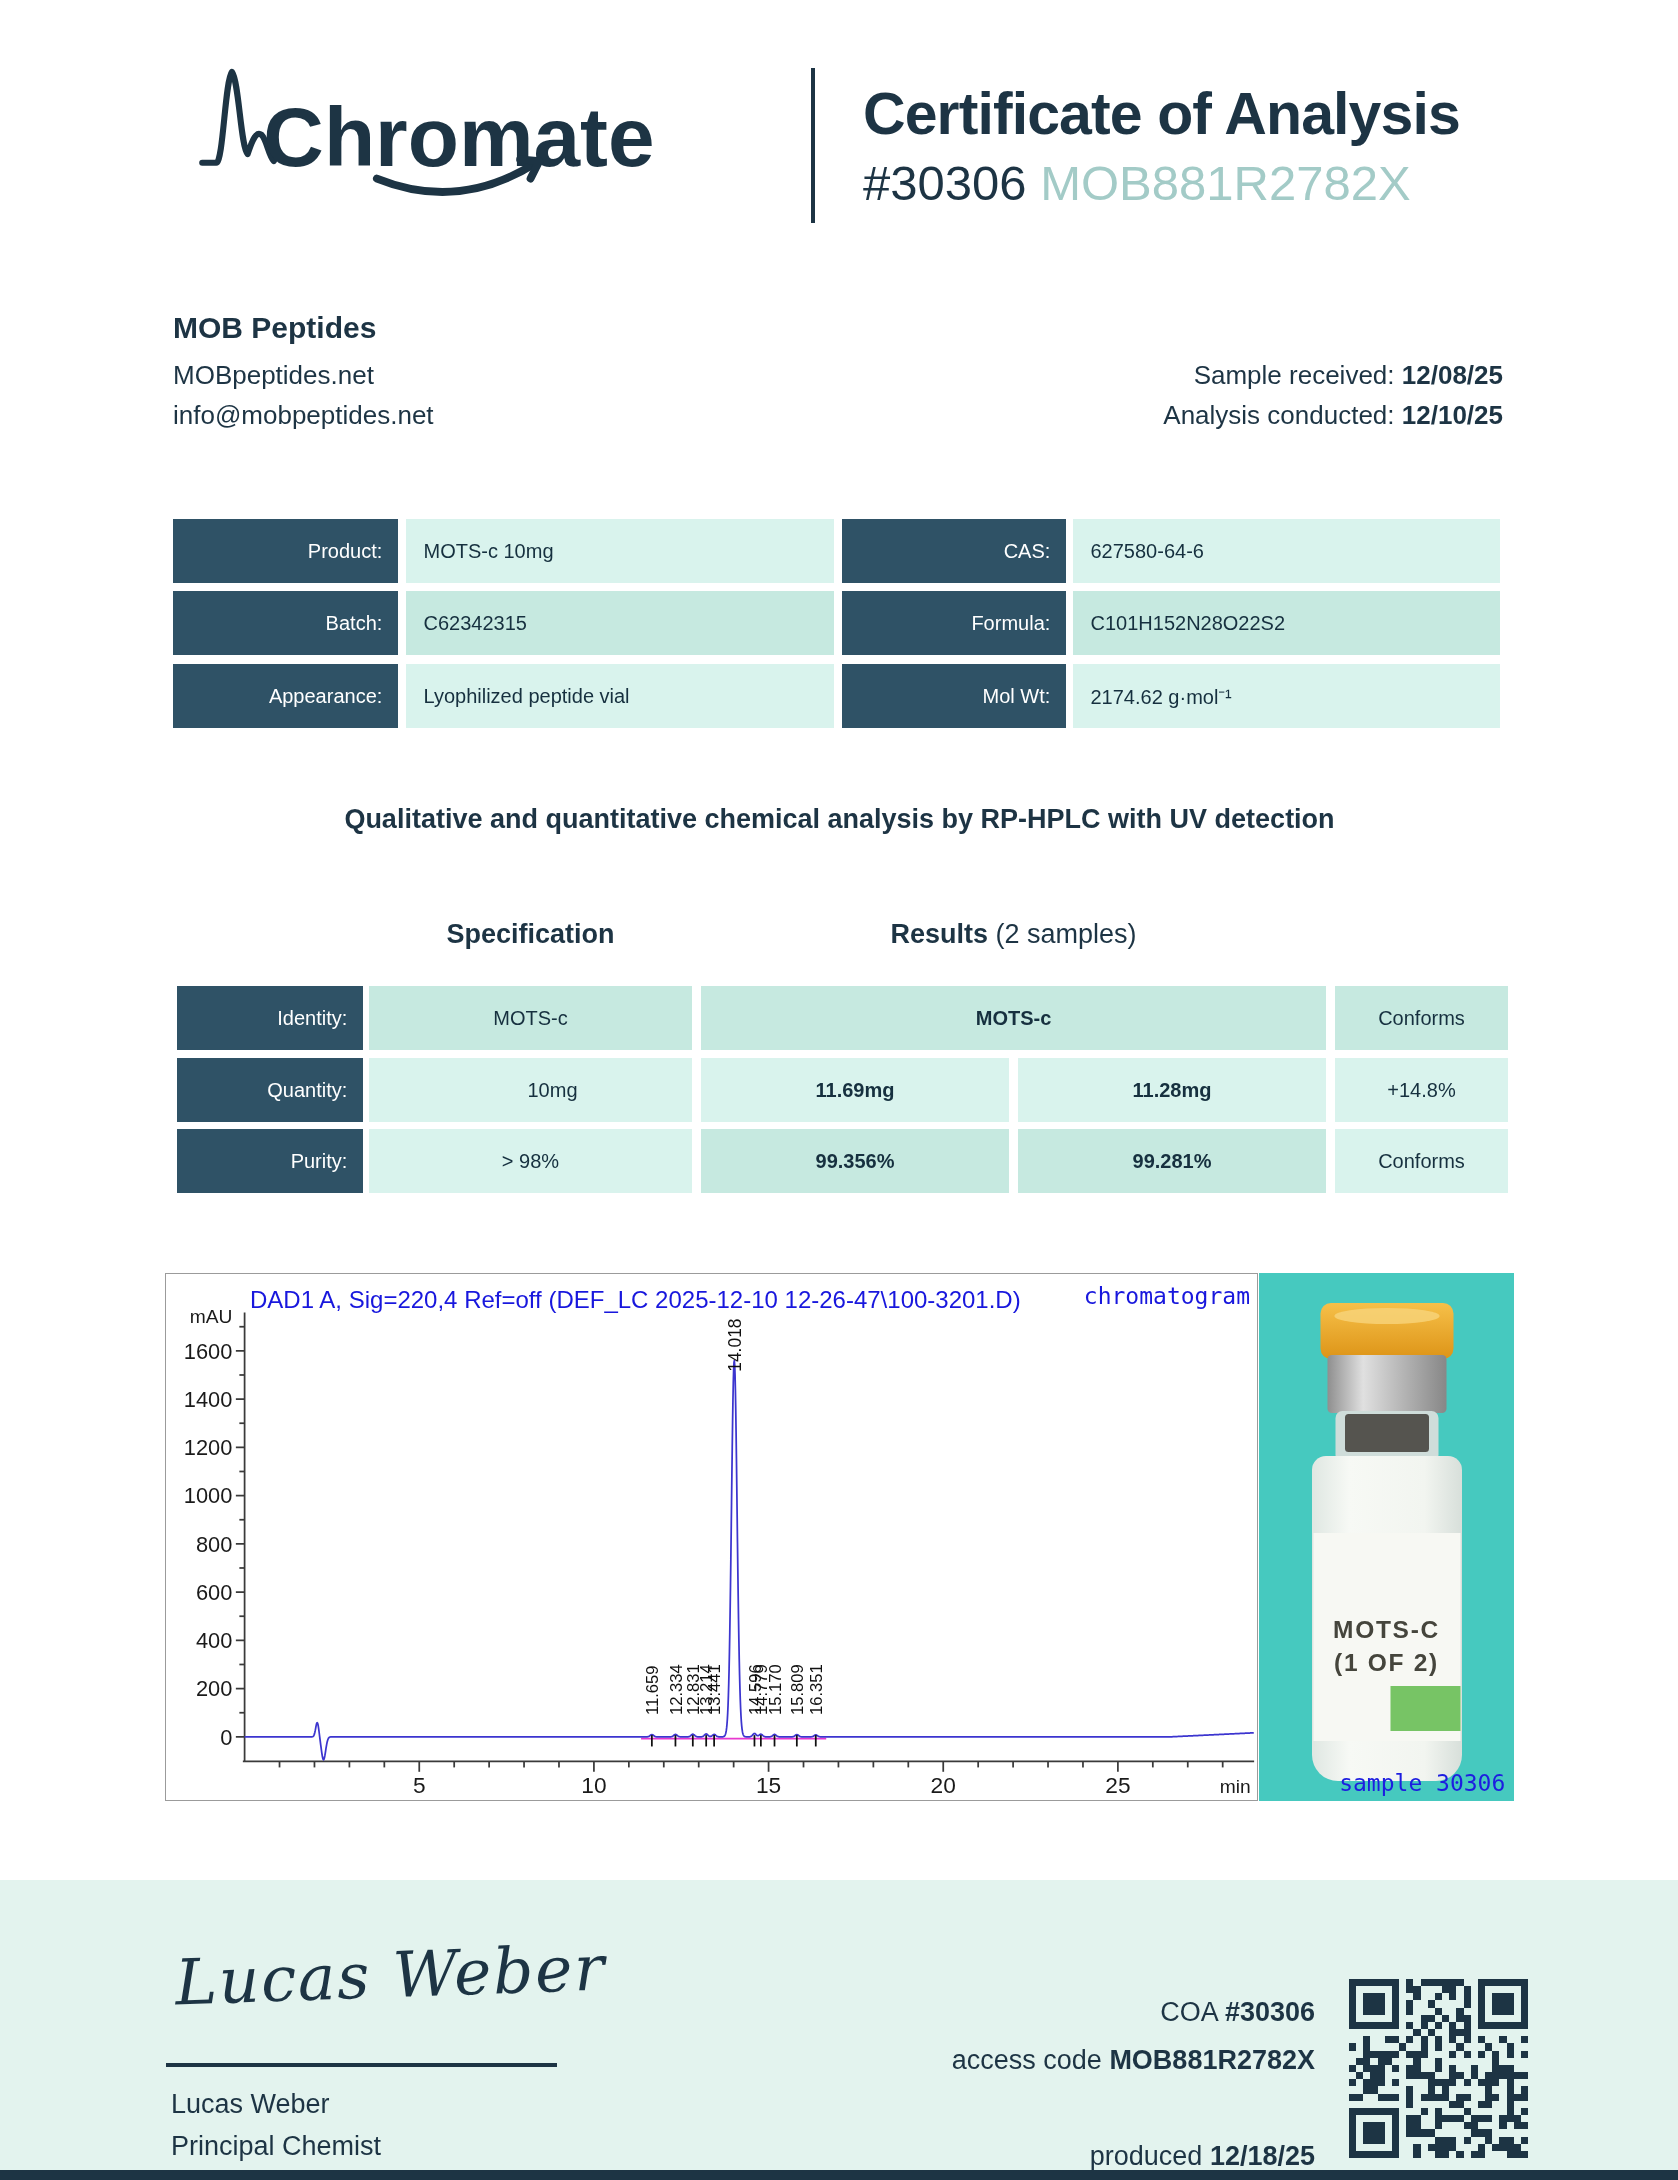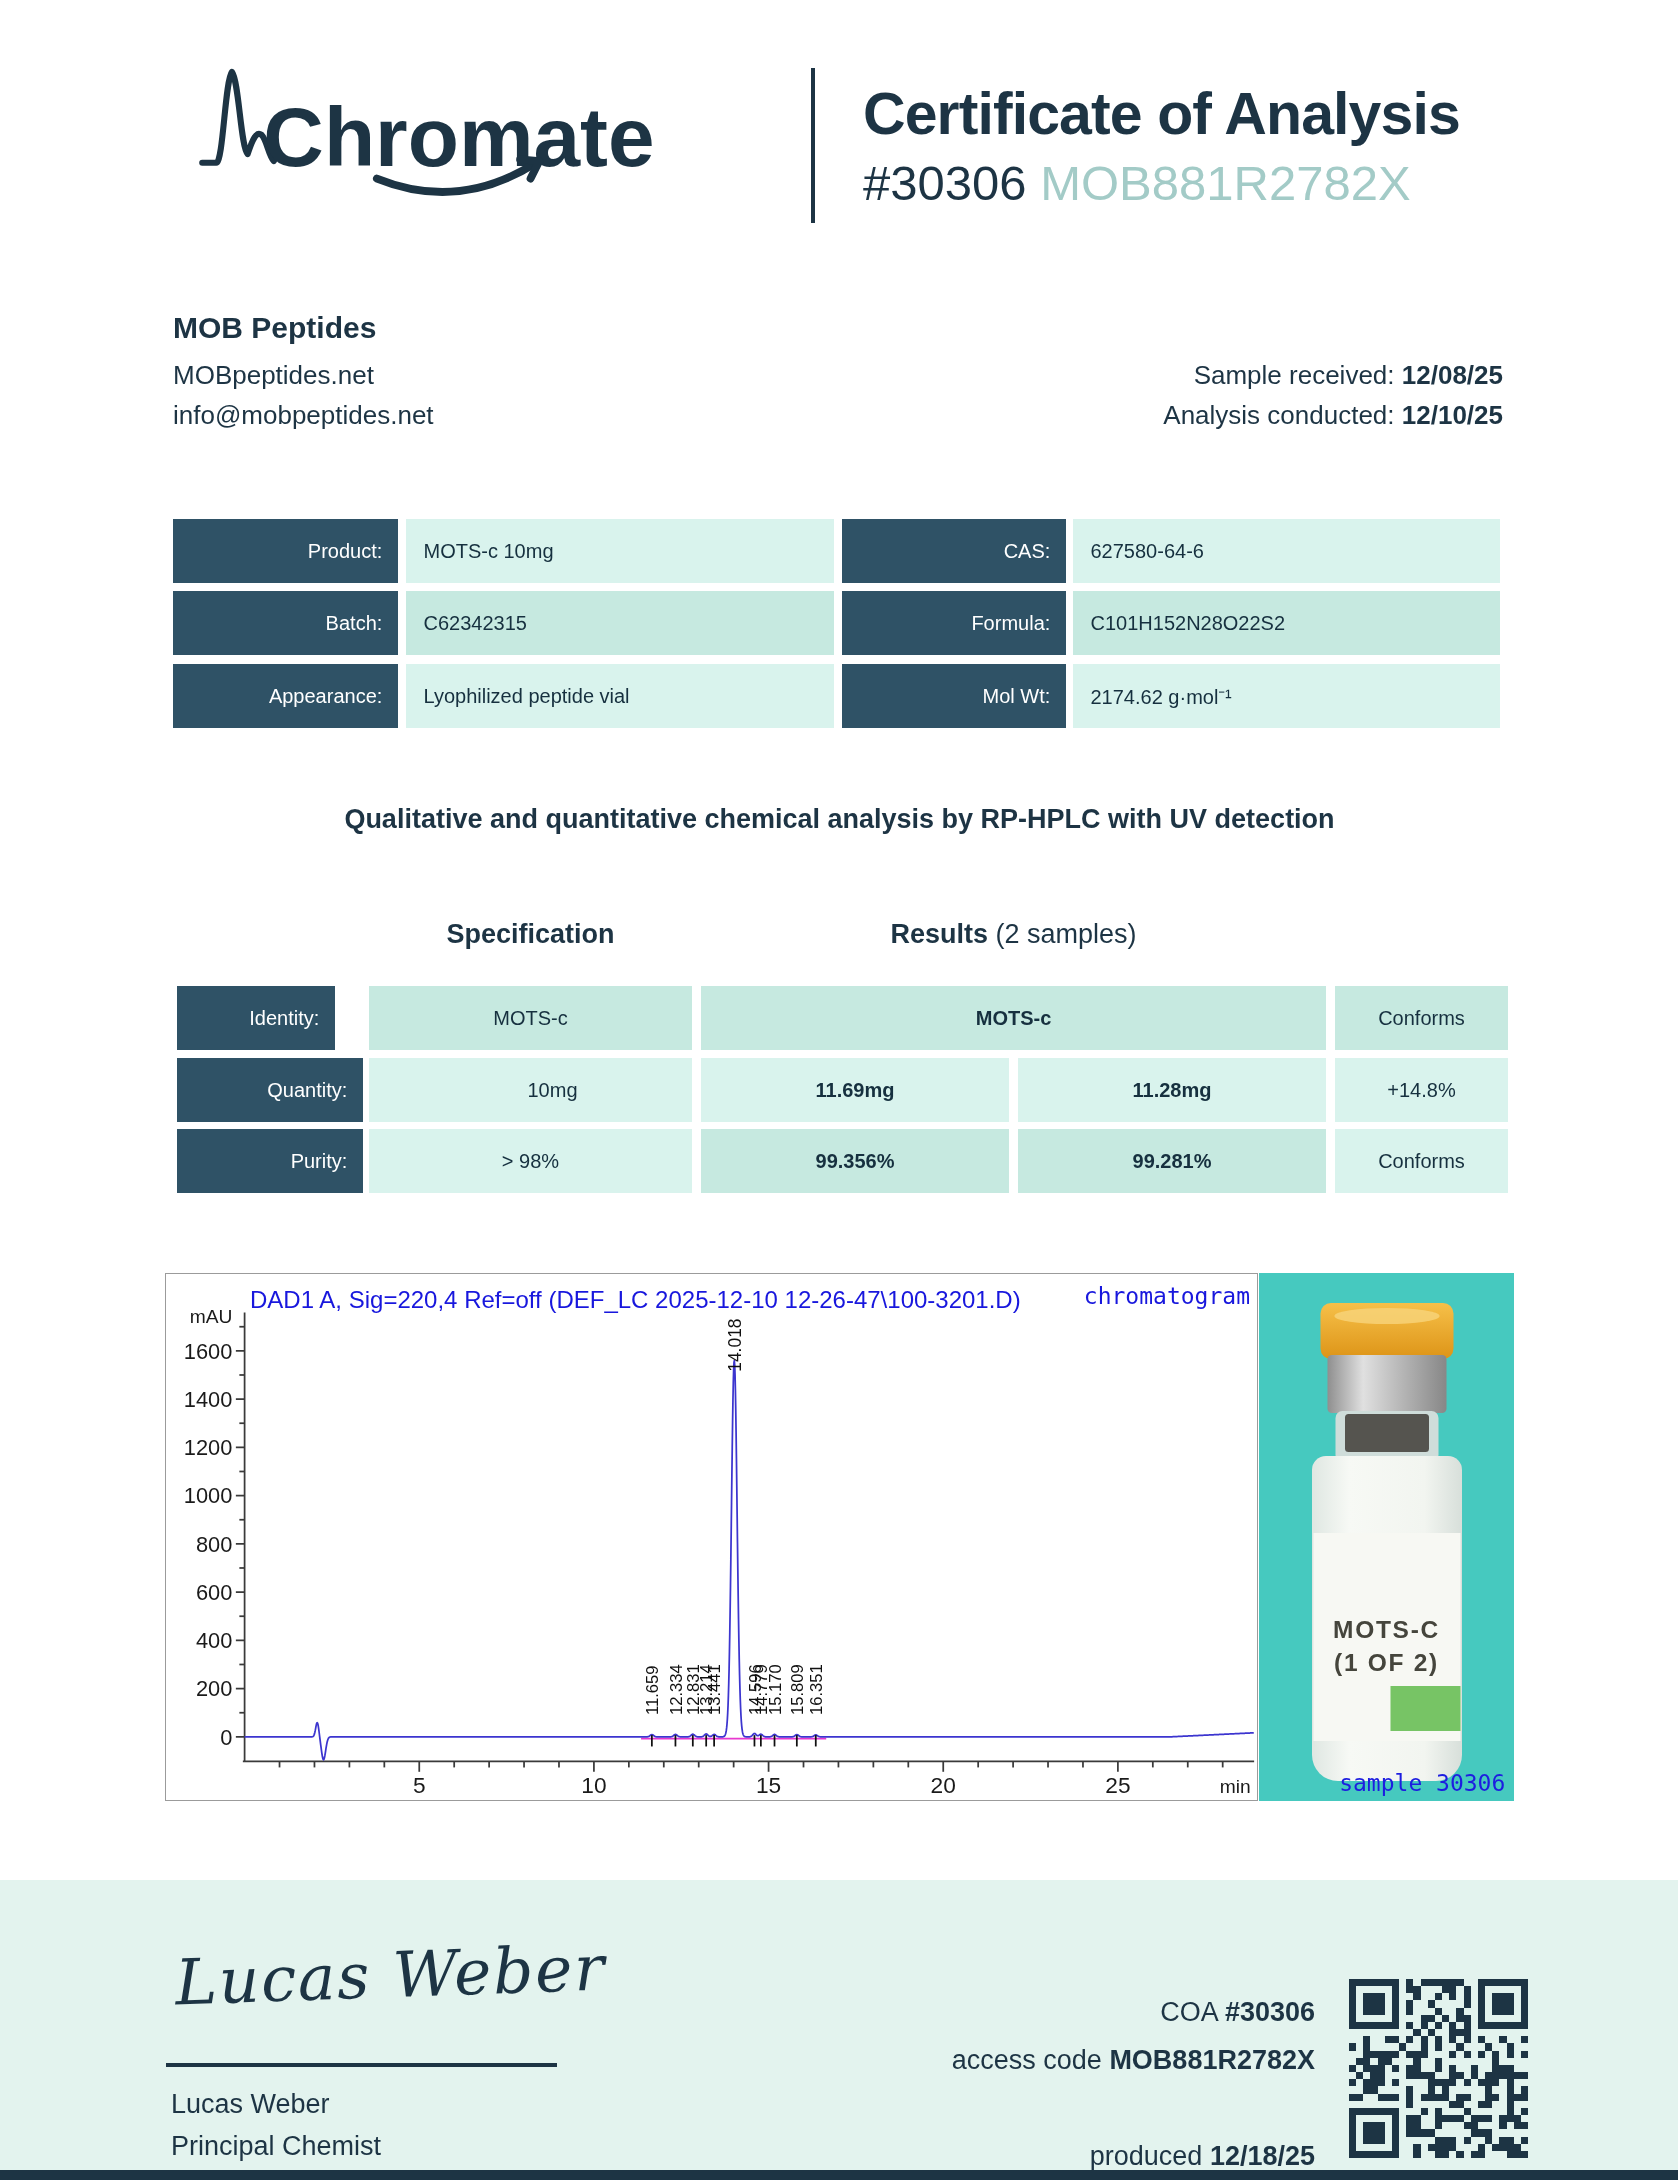--- a/index.html
+++ b/index.html
@@ -89,21 +89,21 @@
   <div class="abs cell cell-value shade-a" style="left:1073px;top:664px;width:427px;height:64px;">2174.62 g·mol⁻¹</div>
 
   <div class="abs note" style="left:0;top:804px;width:1679px;">Qualitative and quantitative chemical analysis by RP-HPLC with UV detection</div>
 
   <div class="abs th b" style="left:369px;top:919px;width:323px;">Specification</div>
   <div class="abs th" style="left:701px;top:919px;width:625px;">
     <span class="b">Results</span>
     <span>(2 samples)</span>
   </div>
 
-  <div class="abs cell cell-label" style="left:177px;top:986px;width:158px;height:64px;">Identity:</div>
+  <div class="abs cell cell-label" style="left:177px;top:986px;width:186px;height:64px;">Identity:</div>
   <div class="abs cell cell-value cell-center shade-b" style="left:369px;top:986px;width:323px;height:64px;">MOTS-c</div>
   <div class="abs cell cell-value cell-center shade-b b" style="left:701px;top:986px;width:625px;height:64px;">MOTS-c</div>
   <div class="abs cell cell-value cell-center shade-b" style="left:1335px;top:986px;width:173px;height:64px;">Conforms</div>
 
   <div class="abs cell cell-label" style="left:177px;top:1058px;width:186px;height:64px;">Quantity:</div>
   <div class="abs cell cell-value cell-center shade-a" style="left:369px;top:1058px;width:323px;height:64px;padding-left:44px;">10mg</div>
   <div class="abs cell cell-value cell-center shade-a b" style="left:701px;top:1058px;width:308px;height:64px;">11.69mg</div>
   <div class="abs cell cell-value cell-center shade-a b" style="left:1018px;top:1058px;width:308px;height:64px;">11.28mg</div>
   <div class="abs cell cell-value cell-center shade-a" style="left:1335px;top:1058px;width:173px;height:64px;">+14.8%</div>
 

